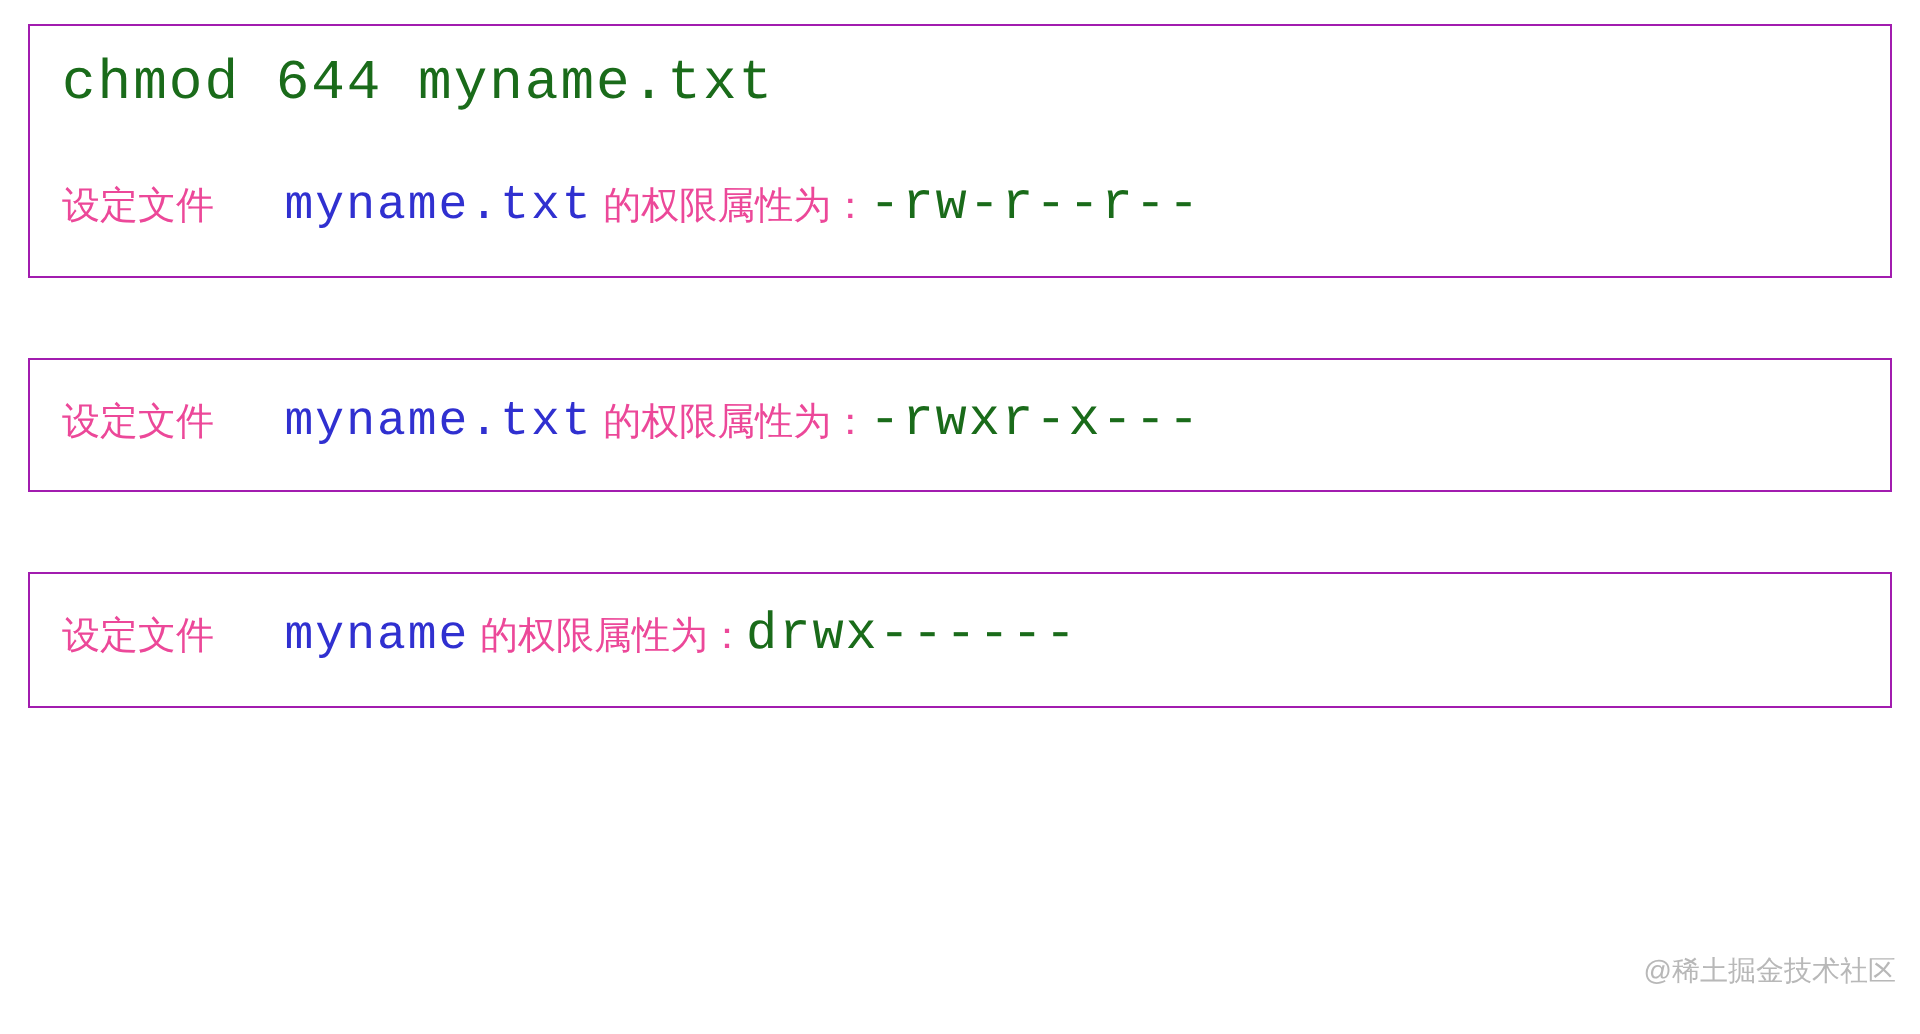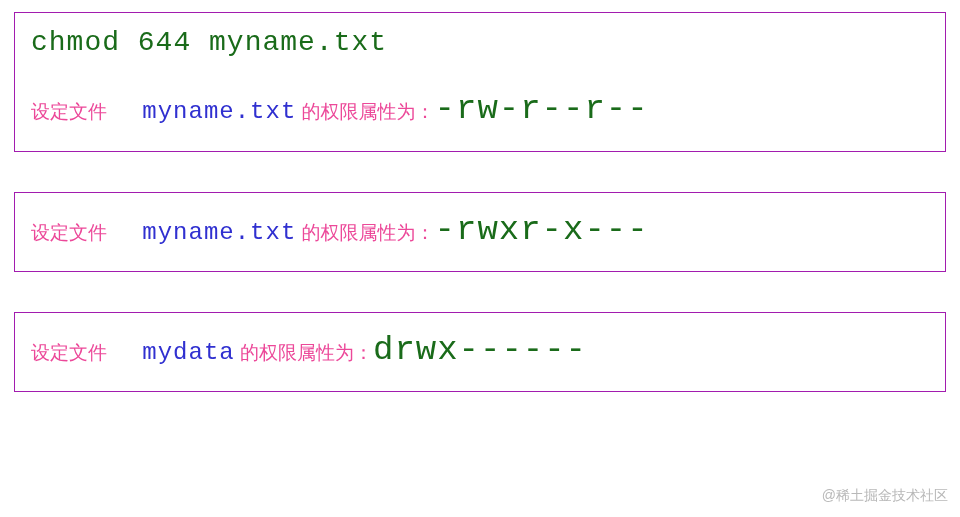--- a/index.html
+++ b/index.html
@@ -40,27 +40,27 @@
     .filename-blue {
       font-family: "Courier New", Courier, monospace;
       color: #3030d0;
       font-size: 24px;
       letter-spacing: 1px;
       padding-left: 30px;
     }
     .perms-green {
       font-family: "Courier New", Courier, monospace;
       color: #1a6b1a;
-      font-size: 34px;
+      font-size: 26px;
       letter-spacing: 1px;
     }
     .watermark {
       position: absolute;
       right: 12px;
-      bottom: 12px;
+      bottom: 22px;
       color: #b8b8b8;
       font-size: 14px;
       font-family: "Microsoft YaHei", sans-serif;
     }
   </style>
 </head>
 <body>
 
 <div class="example-box">
   <div class="command-line">chmod 644 myname.txt</div>
@@ -70,17 +70,17 @@
 </div>
 
 <div class="example-box">
   <div class="description-line">
     <span class="desc-text">设定文件 </span><span class="filename-blue">myname.txt</span><span class="desc-text"> 的权限属性为：</span><span class="perms-green">-rwxr-x---</span>
   </div>
 </div>
 
 <div class="example-box">
   <div class="description-line">
-    <span class="desc-text">设定文件 </span><span class="filename-blue">mydata</span><span class="desc-text"> 的权限属性为：</span><span class="perms-green">drwx------</span>
+    <span class="desc-text">设定文件 </span><span class="filename-blue">myname</span><span class="desc-text"> 的权限属性为：</span><span class="perms-green">drwx------</span>
   </div>
 </div>
 
 <div class="watermark">@稀土掘金技术社区</div>
 
 </body></html>

